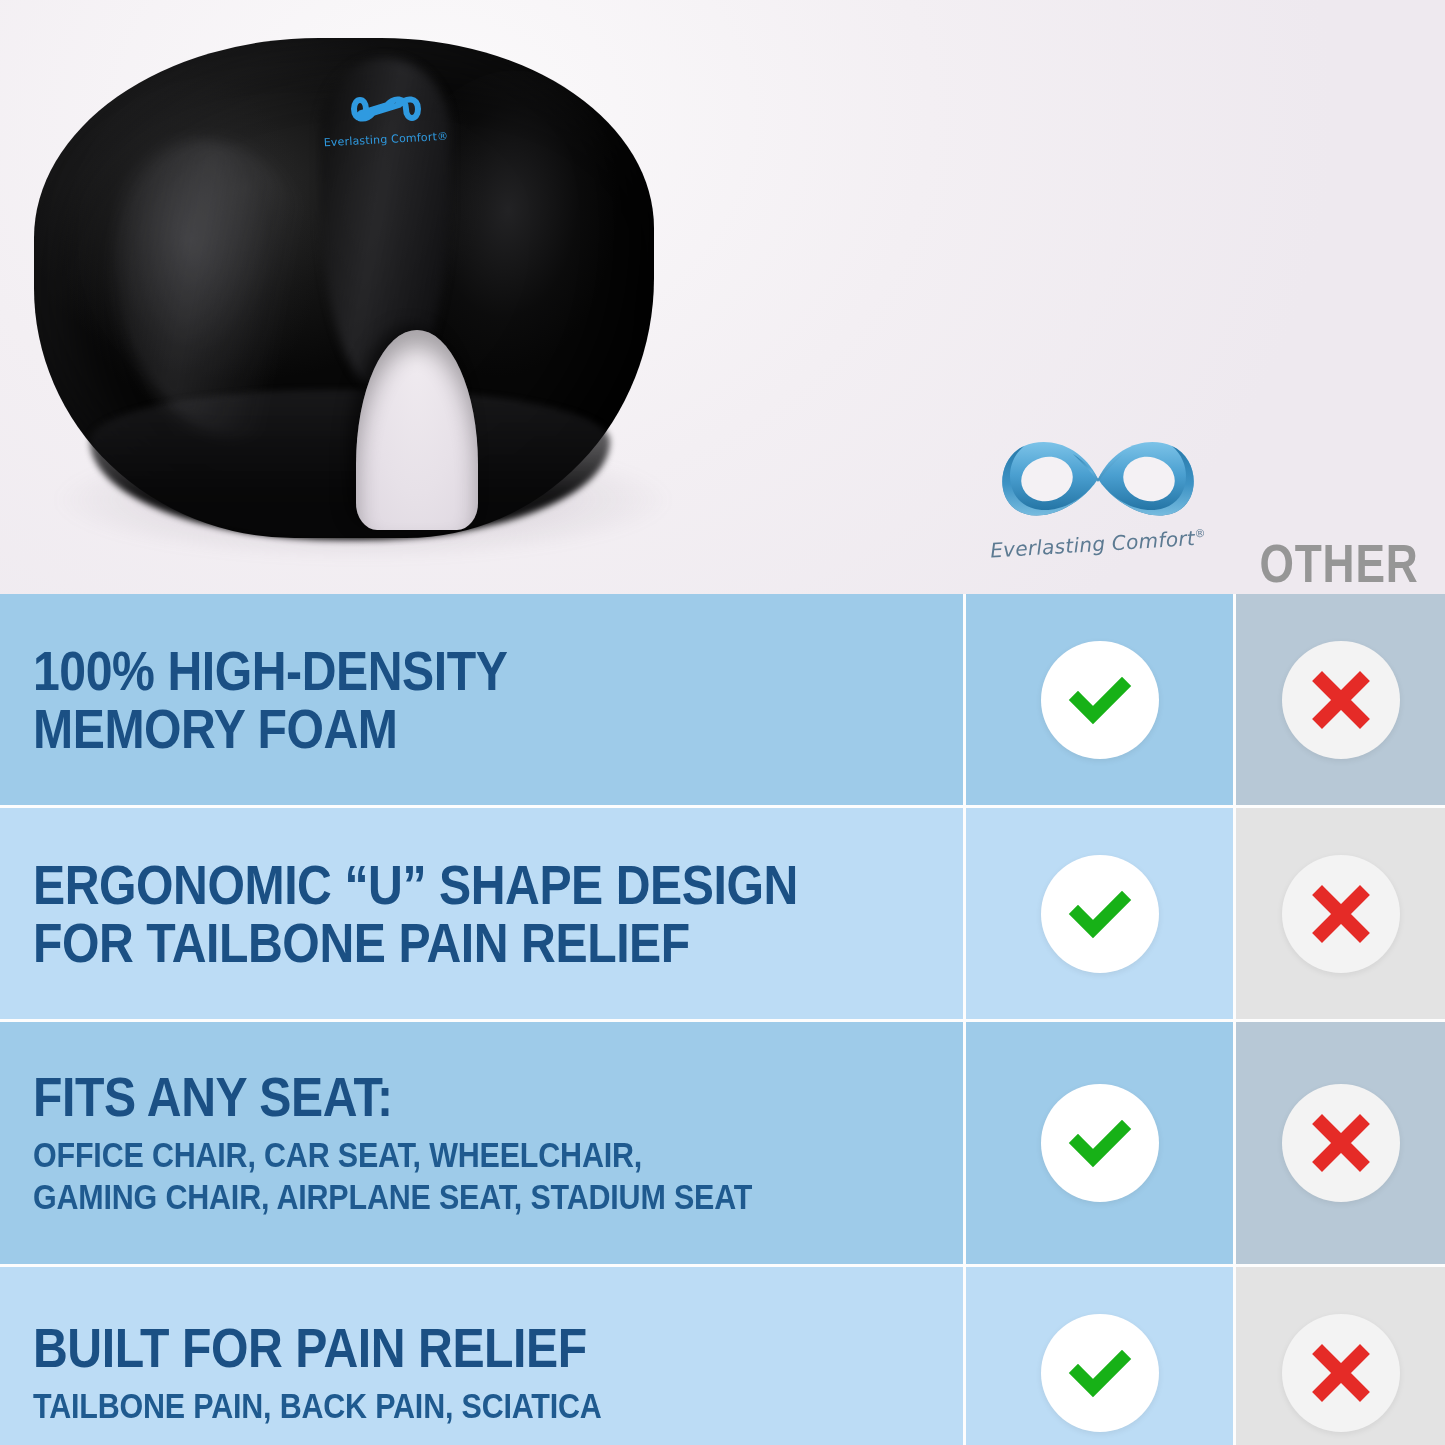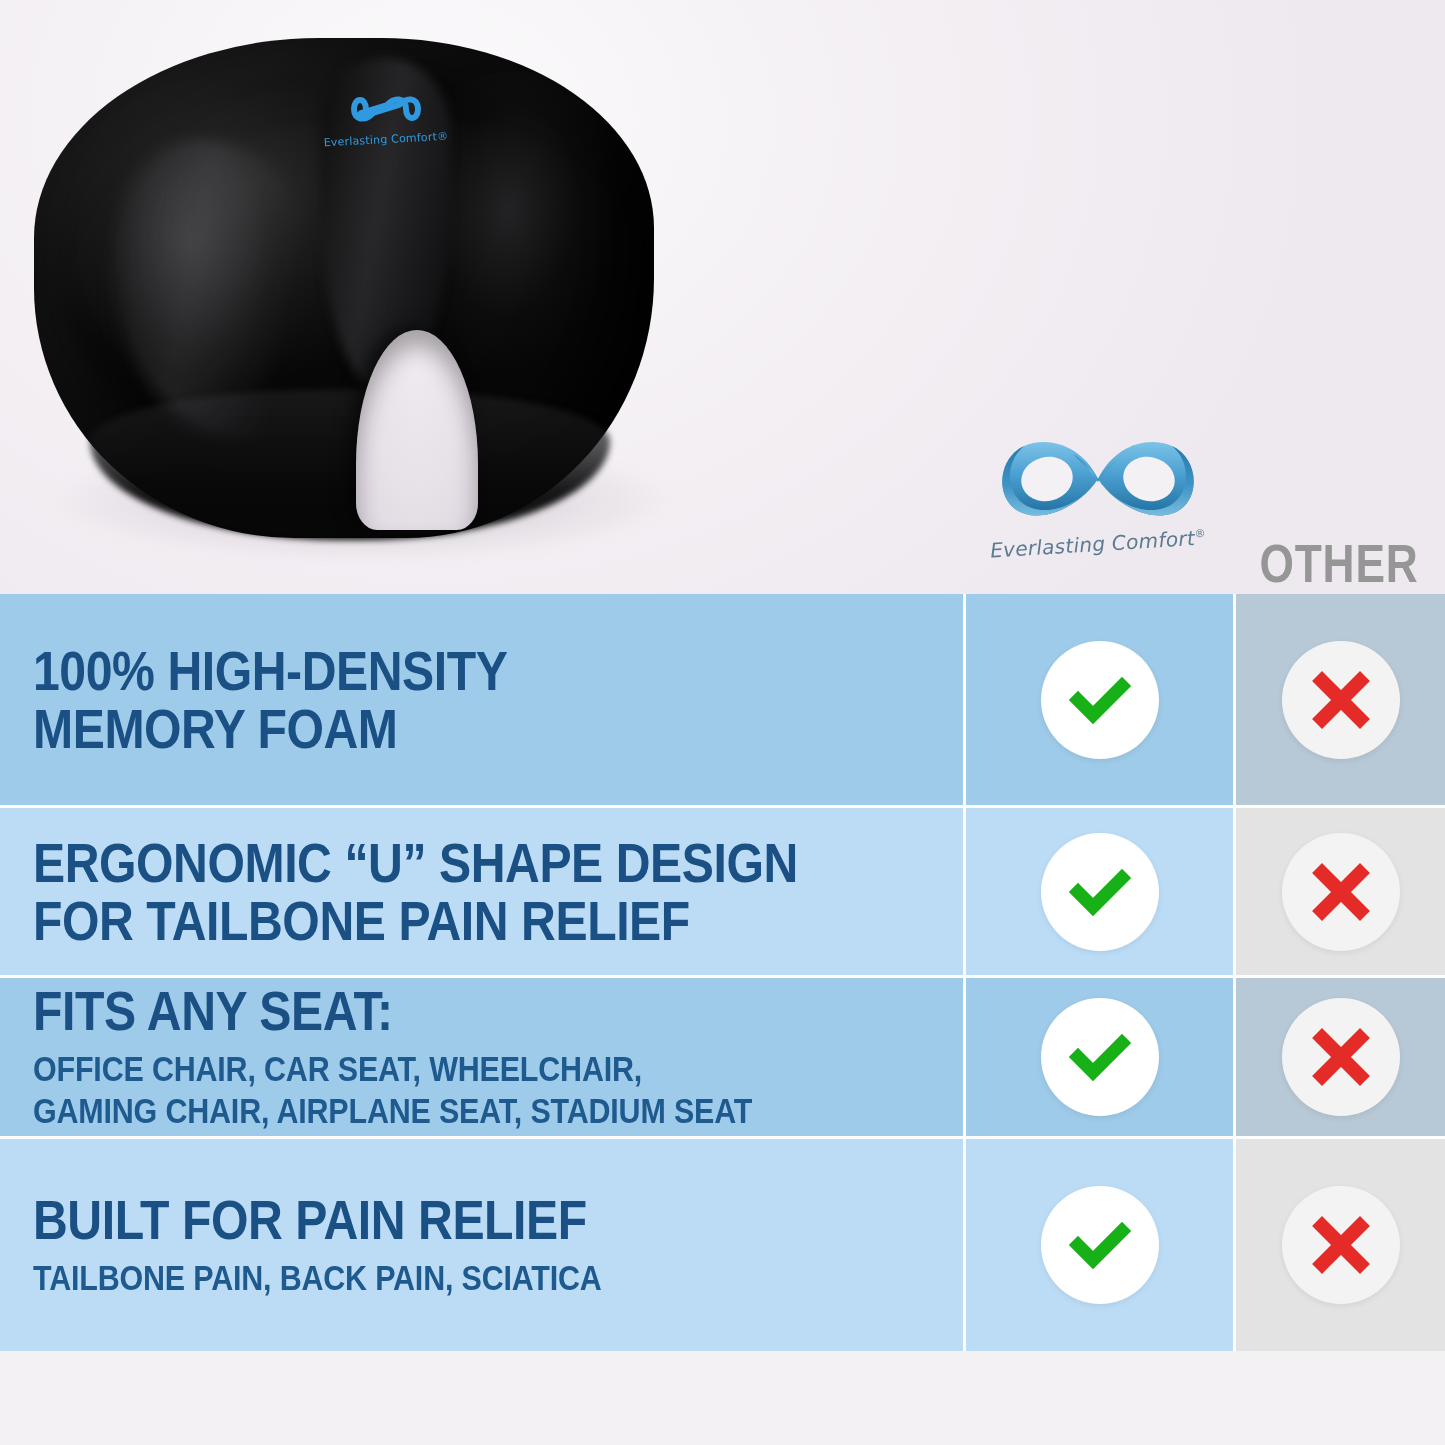--- a/index.html
+++ b/index.html
@@ -391,42 +391,42 @@
       </div>
       <div class="other-col">
         <div class="status-badge cross">
           <svg width="66" height="66" viewBox="0 0 66 66">
             <path d="M14,14 L52,52 M52,14 L14,52" fill="none" stroke="#e52b27" stroke-width="14" stroke-linecap="square"></path>
           </svg>
         </div>
       </div>
     </div>
 
-    <div class="feature-row row-even" style="height:170px;">
+    <div class="feature-row row-even" style="height:214px;">
       <div class="feature-cell">
         <div class="feature-title">ERGONOMIC “U” SHAPE DESIGN
 FOR TAILBONE PAIN RELIEF</div>
       </div>
       <div class="brand-cell">
         <div class="status-badge check">
           <svg width="72" height="72" viewBox="0 0 72 72">
             <path d="M14,36 L29,51 L58,22" fill="none" stroke="#17b117" stroke-width="13" stroke-linecap="square" stroke-linejoin="miter"></path>
           </svg>
         </div>
       </div>
       <div class="other-col">
         <div class="status-badge cross">
           <svg width="66" height="66" viewBox="0 0 66 66">
             <path d="M14,14 L52,52 M52,14 L14,52" fill="none" stroke="#e52b27" stroke-width="14" stroke-linecap="square"></path>
           </svg>
         </div>
       </div>
     </div>
 
-    <div class="feature-row row-odd" style="height:161px;">
+    <div class="feature-row row-odd" style="height:245px;">
       <div class="feature-cell">
         <div class="feature-title">FITS ANY SEAT:</div>
         <div class="feature-sub">OFFICE CHAIR, CAR SEAT, WHEELCHAIR,
 GAMING CHAIR, AIRPLANE SEAT, STADIUM SEAT</div>
       </div>
       <div class="brand-cell">
         <div class="status-badge check">
           <svg width="72" height="72" viewBox="0 0 72 72">
             <path d="M14,36 L29,51 L58,22" fill="none" stroke="#17b117" stroke-width="13" stroke-linecap="square" stroke-linejoin="miter"></path>
           </svg>

